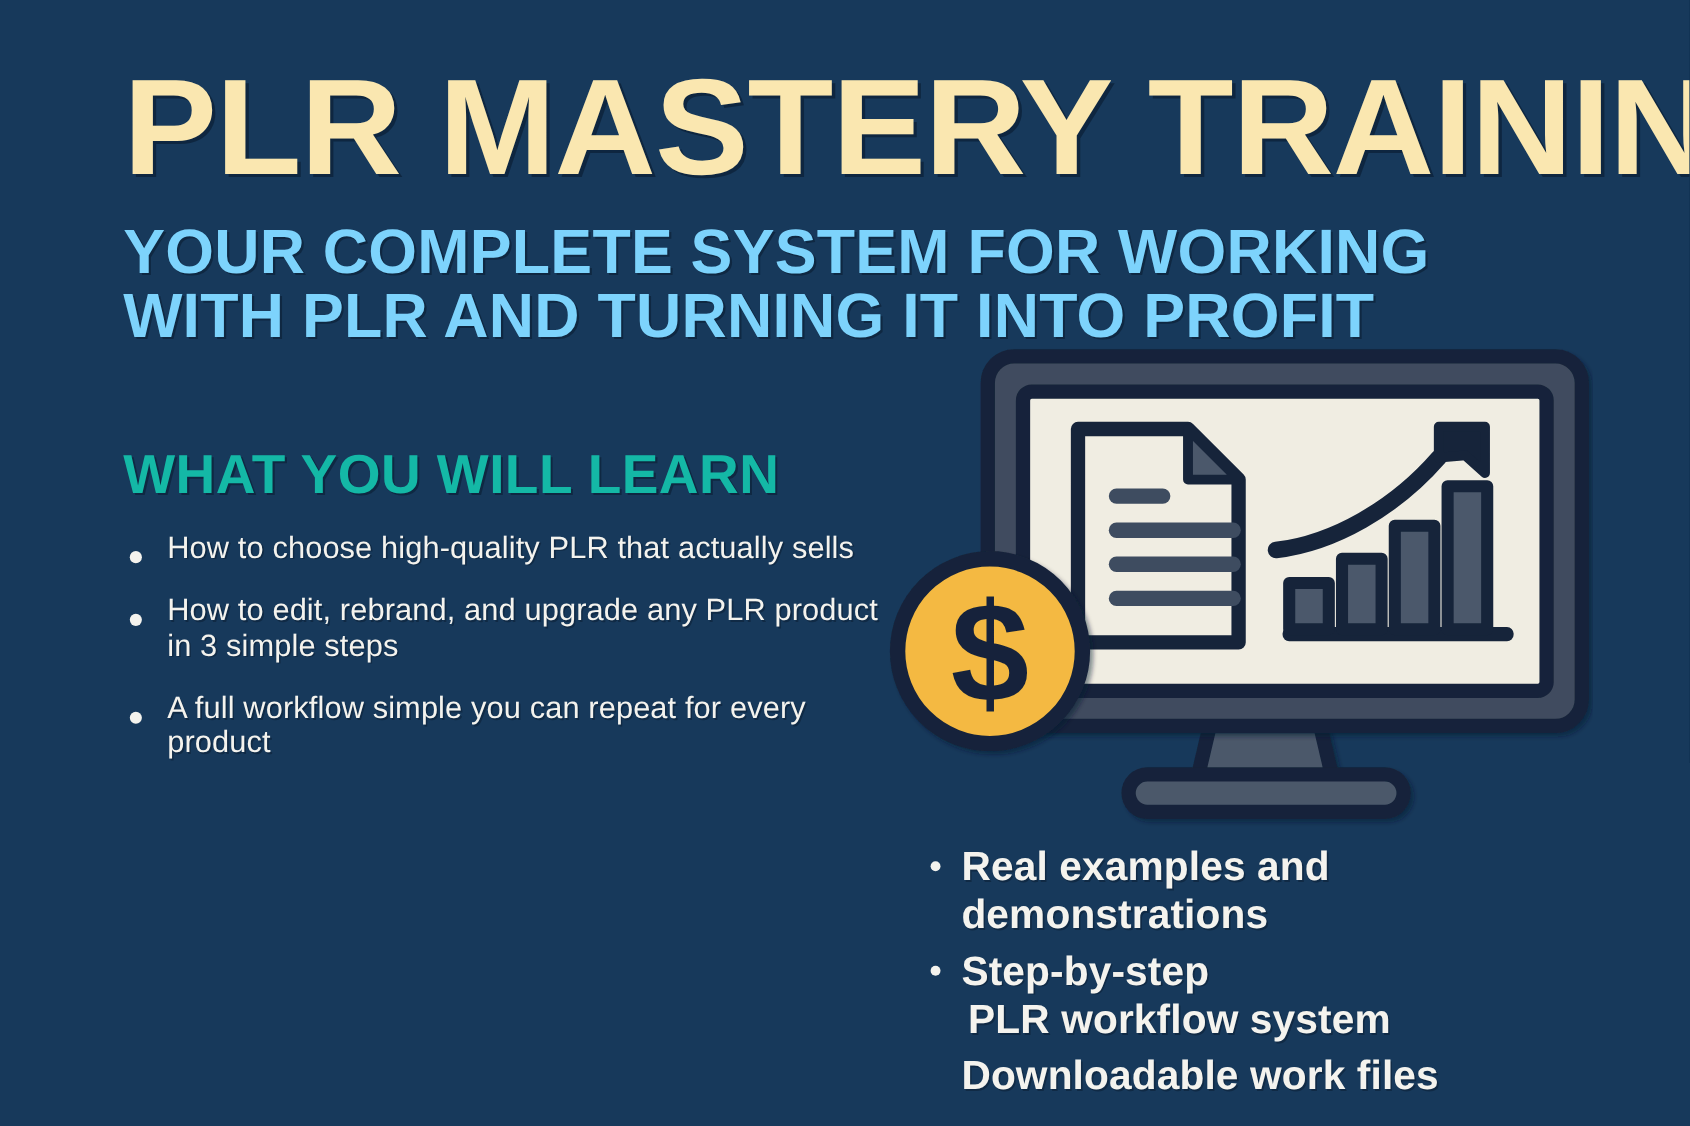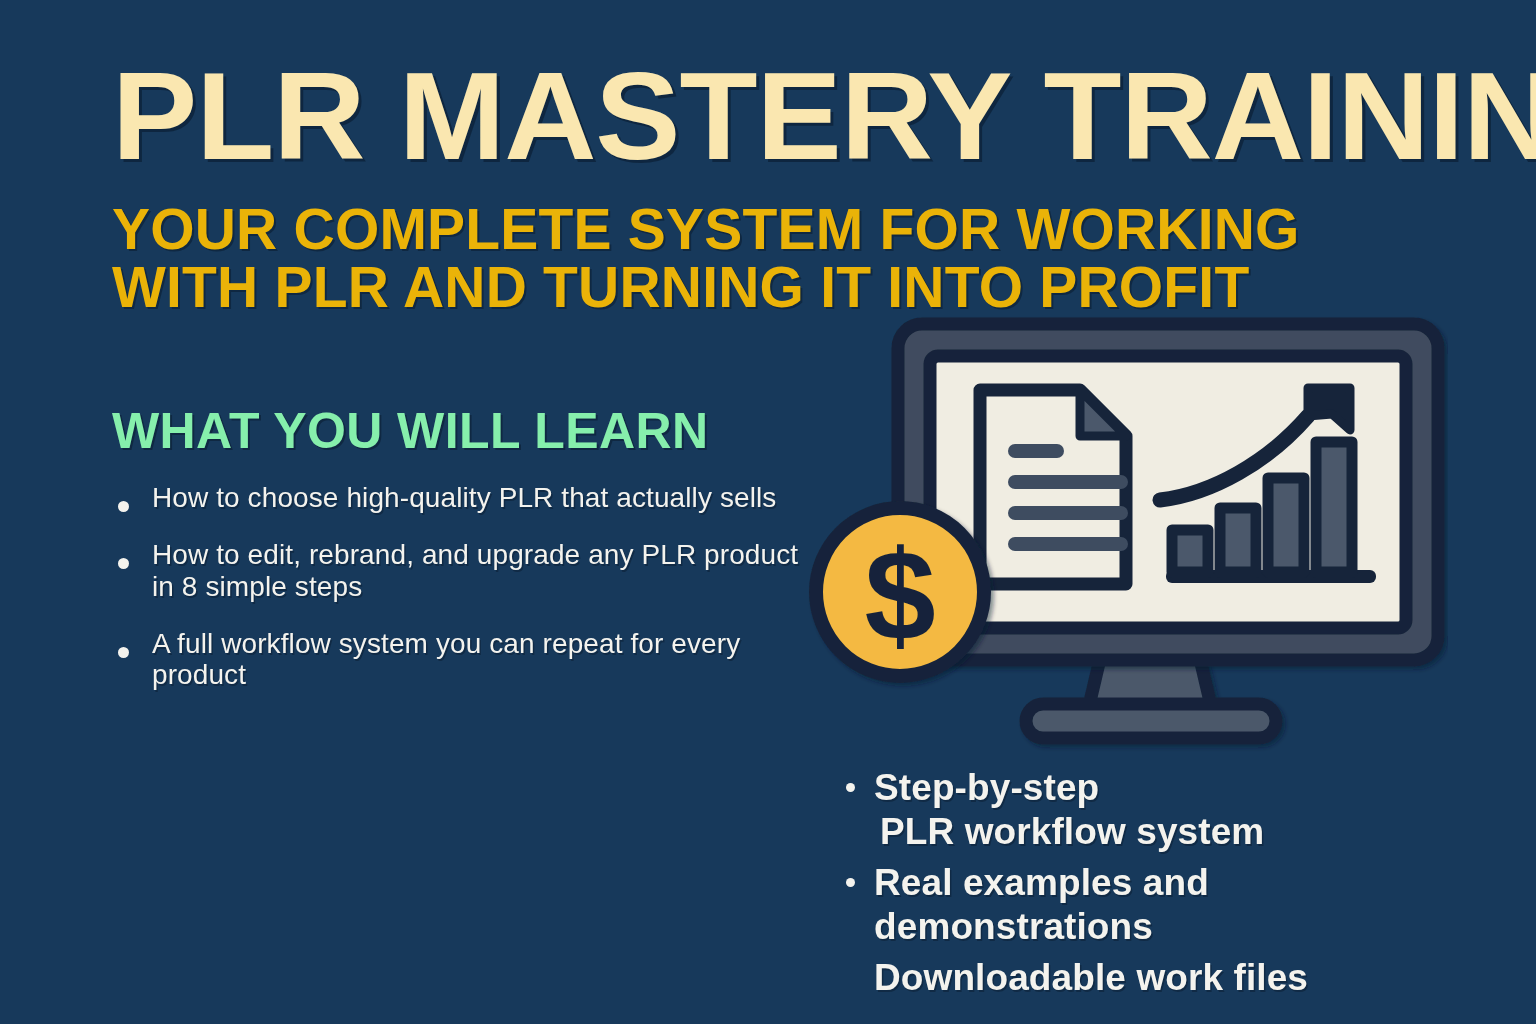--- a/index.html
+++ b/index.html
@@ -37,41 +37,41 @@
     white-space: nowrap;
     text-shadow: 3px 3px 0 rgba(8, 24, 42, 0.55);
     margin: 0;
   }
   .subtitle {
     font-family: "Liberation Sans Narrow", "Liberation Sans", sans-serif;
     font-weight: 700;
     font-size: 57px;
     line-height: 1.02;
     letter-spacing: 0.2px;
-    color: #eab308;
+    color: #7dd3fc;
     text-transform: uppercase;
     margin: 22px 0 0 0;
     max-width: 1270px;
     text-shadow: 2px 2px 0 rgba(8, 24, 42, 0.5);
   }
 
   
   .learn-block {
     position: absolute;
     left: 112px;
     top: 406px;
     width: 700px;
   }
   .section-head {
     font-family: "Liberation Sans Narrow", "Liberation Sans", sans-serif;
     font-weight: 700;
     font-size: 50px;
     line-height: 1;
     letter-spacing: 0.4px;
-    color: #86efac;
+    color: #14b8a6;
     text-transform: uppercase;
     margin: 0 0 26px 0;
     text-shadow: 2px 2px 0 rgba(8, 24, 42, 0.5);
   }
   .bullet-list {
     list-style: none;
     margin: 0;
     padding: 0;
   }
   .bullet-item {
@@ -166,25 +166,25 @@
 
   <div class="learn-block">
     <div class="section-head">WHAT YOU WILL LEARN</div>
     <ul class="bullet-list">
       <li class="bullet-item">
         <span class="dot"></span>
         <span class="txt">How to choose high-quality PLR that actually sells</span>
       </li>
       <li class="bullet-item">
         <span class="dot"></span>
-        <span class="txt">How to edit, rebrand, and upgrade any PLR product in 8 simple steps</span>
+        <span class="txt">How to edit, rebrand, and upgrade any PLR product in 3 simple steps</span>
       </li>
       <li class="bullet-item">
         <span class="dot"></span>
-        <span class="txt">A full workflow system you can repeat for every product</span>
+        <span class="txt">A full workflow simple you can repeat for every product</span>
       </li>
     </ul>
   </div>
 
   <div class="illustration">
     <svg viewBox="0 0 640 445" xmlns="http://www.w3.org/2000/svg" aria-hidden="true">
       <defs>
         <filter id="softshadow" x="-20%" y="-20%" width="150%" height="150%">
           <feDropShadow dx="3" dy="3" stdDeviation="2" flood-color="#0b1c2e" flood-opacity="0.45"></feDropShadow>
         </filter>
@@ -238,26 +238,26 @@
         <circle cx="92" cy="280" r="84" fill="#f4b942" stroke="#16243a" stroke-width="14"></circle>
         <text x="92" y="282" text-anchor="middle" dominant-baseline="central" font-family="Liberation Sans, sans-serif" font-weight="700" font-size="128" fill="#16243a">$</text>
       </g>
     </svg>
   </div>
 
   <div class="included-block">
     <ul class="inc-list">
       <li class="inc-item">
         <span class="dot"></span>
+        <span>Real examples and demonstrations</span>
+      </li>
+      <li class="inc-item">
+        <span class="dot"></span>
         <span>Step-by-step</span>
         <span class="inc-line2">PLR workflow system</span>
-      </li>
-      <li class="inc-item">
-        <span class="dot"></span>
-        <span>Real examples and demonstrations</span>
       </li>
       <li class="inc-item">
         
         <span>Downloadable work files</span>
       </li>
     </ul>
   </div>
 
 </div>
 

